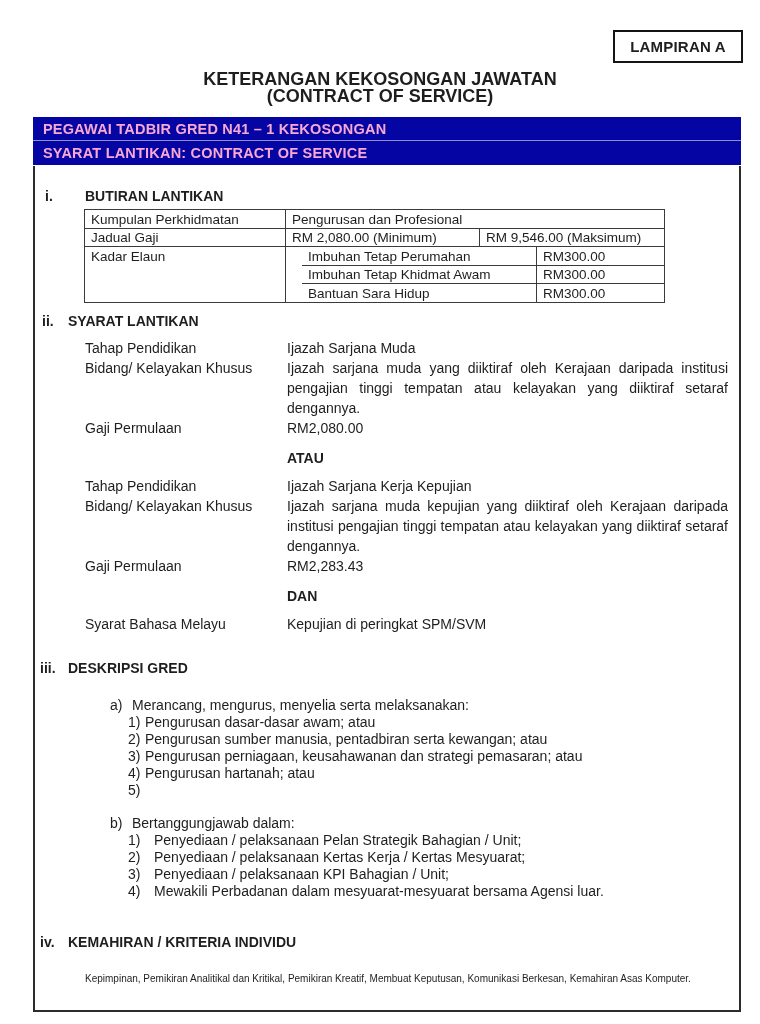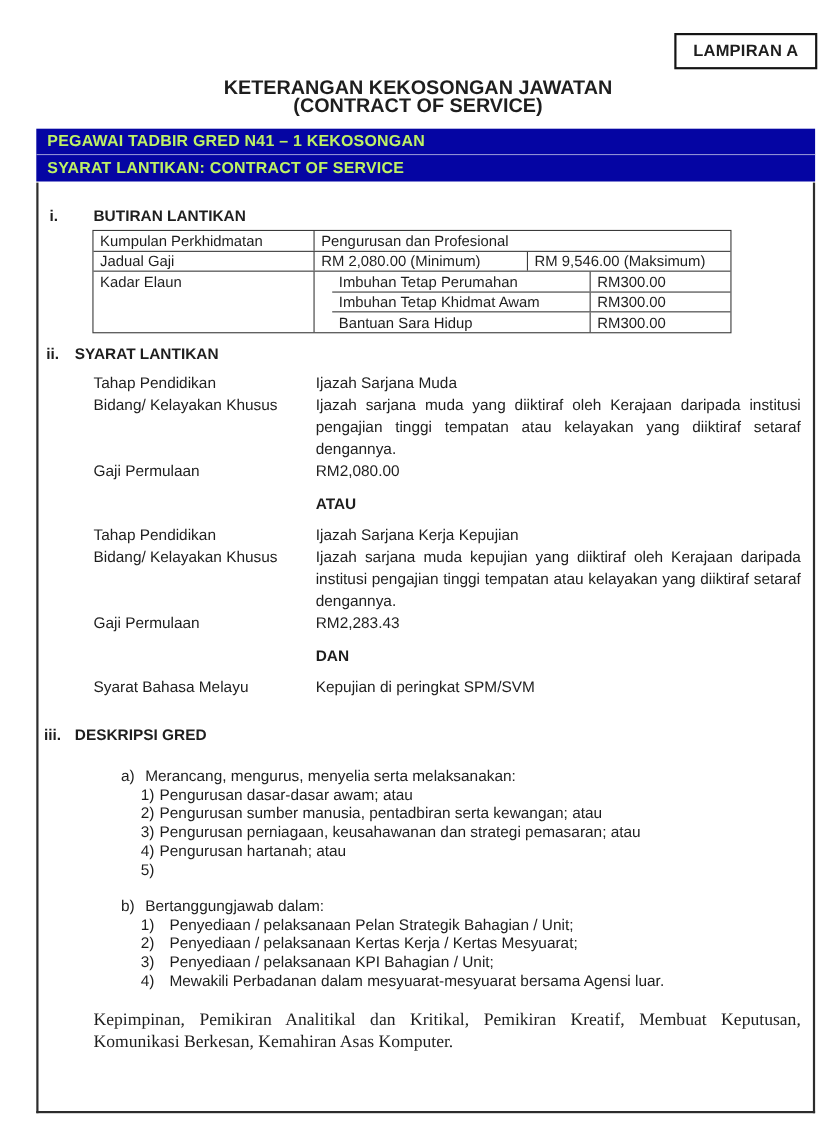--- a/index.html
+++ b/index.html
@@ -95,36 +95,36 @@
   .sub-a { margin-left:93px; }
   .sub-a .mk { width:17px; }
   .sub-b { margin-left:93px; }
   .sub-b .mk { width:26px; }
   .li.gap-top { margin-top:20px; }
   .li.gap-top-b { margin-top:16px; }
 
   
   .iv-para {
     margin:18px 11px 0 50px;
-    font-size:16px; line-height:20px; text-align:justify;font-family:Liberation Serif, serif;
+    font-size:10px; line-height:20px; text-align:justify;
   }
 </style>
 </head>
 <body>
 
 <div class="lampiran-box">
   <span>LAMPIRAN A</span>
 </div>
 
 <div class="doc-title">
   <div>KETERANGAN KEKOSONGAN JAWATAN</div>
   <div>(CONTRACT OF SERVICE)</div>
 </div>
 
-<div class="banner" style="background: rgb(5, 5, 163); color: #bef264;">
+<div class="banner" style="background: rgb(5, 5, 163); color: #f9a8d4;">
   <div class="banner-row first">PEGAWAI TADBIR GRED N41 – 1 KEKOSONGAN</div>
   <div class="banner-row">SYARAT LANTIKAN: CONTRACT OF SERVICE</div>
 </div>
 
 <div class="content-box">
 
   <div class="sec-head sec-i">
     <span class="num">i.</span>
     <span>BUTIRAN LANTIKAN</span>
   </div>
@@ -241,15 +241,19 @@
   </div>
   <div class="li sub-b">
     <span class="mk">3)</span>
     <span>Penyediaan / pelaksanaan KPI Bahagian / Unit;</span>
   </div>
   <div class="li sub-b">
     <span class="mk">4)</span>
     <span>Mewakili Perbadanan dalam mesyuarat-mesyuarat bersama Agensi luar.</span>
   </div>
 
+  <div class="sec-head sec-iv">
+    <span class="num">iv.</span>
+    <span>KEMAHIRAN / KRITERIA INDIVIDU</span>
+  </div>
   <div class="iv-para">Kepimpinan, Pemikiran Analitikal dan Kritikal, Pemikiran Kreatif, Membuat Keputusan, Komunikasi Berkesan, Kemahiran Asas Komputer.</div>
 
 </div>
 
 </body></html>

